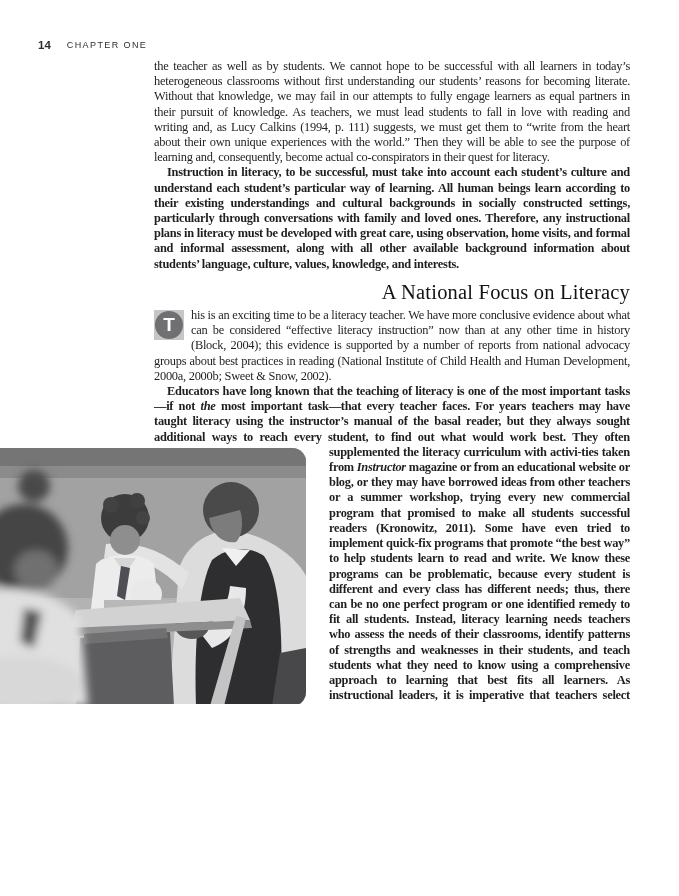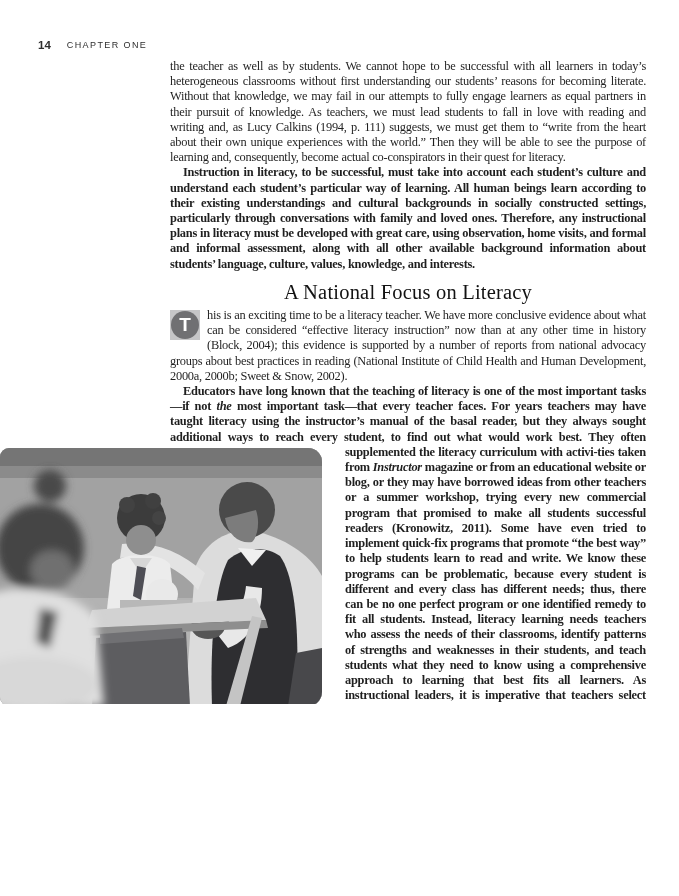--- a/index.html
+++ b/index.html
@@ -8,31 +8,31 @@
     font-family:"Liberation Serif", serif; color:#1f1f1f; overflow:hidden;
   }
 
   
   .page-header { position:absolute; left:38px; top:35px; font-family:"Liberation Sans", sans-serif; color:#2e2e2e; }
   .pagenum { font-weight:bold; font-size:11.5px; }
   .chapter  { font-size:9px; letter-spacing:1.4px; margin-left:16px; vertical-align:1px; }
 
   
   .main {
-    position:absolute; left:170px; top:59px; width:476px;
+    position:absolute; left:154px; top:59px; width:476px;
     font-size:12.4px; line-height:15.2px; letter-spacing:-0.25px;
     text-align:justify; color:#1f1f1f;
   }
   .para { margin:0; }
   .indent { text-indent:13px;font-weight:bold; }
 
   .section-heading {
     font-family:"Liberation Serif", serif; font-weight:400;
     font-size:20.5px; letter-spacing:0.2px; color:#121212;
-    margin:13px 0 8px 0; text-align:center; text-indent:0;
+    margin:13px 0 8px 0; text-align:right; text-indent:0;
   }
 
   
   .dropcap-box {
     float:left; display:block; width:30px; height:30px;
     background:#c6c6c8; margin:2px 7px 1px 0; position:relative;
   }
   .dropcap-circle {
     position:absolute; left:1px; top:1px; width:28px; height:28px;
     border-radius:50%; background:#707073; text-align:center;

